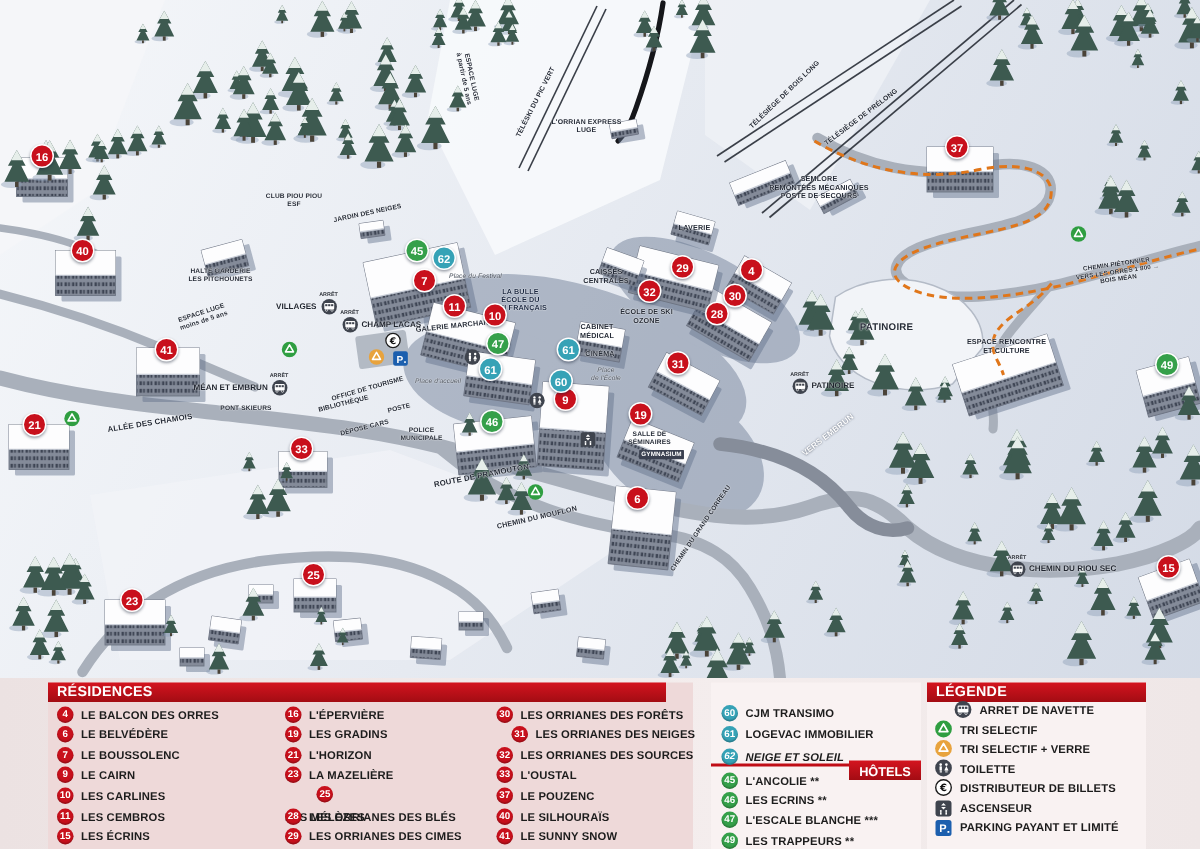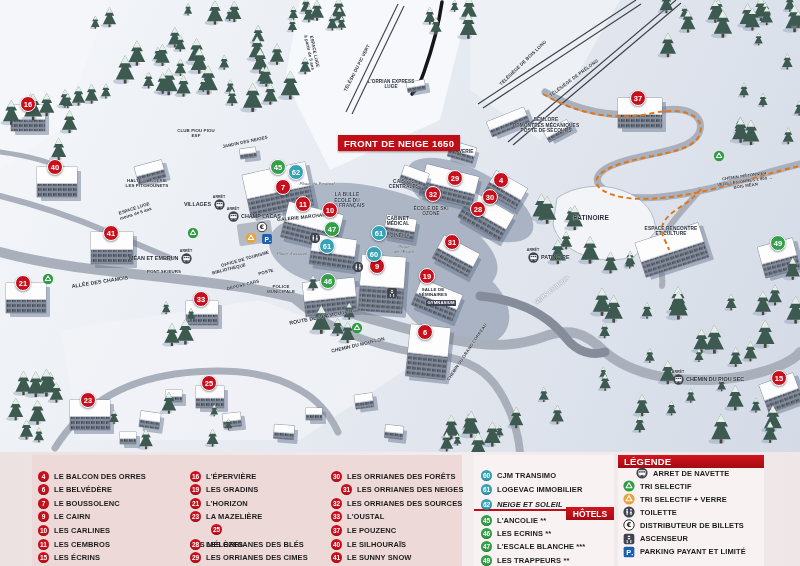--- a/index.html
+++ b/index.html
@@ -506,21 +506,20 @@
         <use href="#tree" transform="translate(478.2,447.6) scale(1.40)"></use>
       </g>
 
     <g fill="none" stroke="#e0761a" stroke-width="2" stroke-dasharray="5 3.5">
       <path d="M543,94 C573,112 613,122 653,113 C688,106 707,118 699,136 C690,154 648,154 617,165 C594,173 589,185 608,193 C630,203 671,199 709,190 C745,181 776,171 800,166"></path>
       <path d="M701,189 C688,206 669,210 663,224 C659,234 666,240 669,250"></path>
     </g>
   </svg>
 
   <div id="overlay">
-    <div class="banner" style="background: rgb(192, 13, 22);">FRONT DE NEIGE 1650</div>
   <div class="marker" style="left: 28px; top: 104px; background: rgb(200, 16, 28);">16</div>
       <div class="marker" style="left: 55px; top: 167px; background: rgb(200, 16, 28);">40</div>
       <div class="marker" style="left: 111px; top: 233px; background: rgb(200, 16, 28);">41</div>
       <div class="marker" style="left: 23px; top: 283px; background: rgb(200, 16, 28);">21</div>
       <div class="marker" style="left: 201px; top: 299px; background: rgb(200, 16, 28);">33</div>
       <div class="marker" style="left: 88px; top: 400px; background: rgb(200, 16, 28);">23</div>
       <div class="marker" style="left: 209px; top: 383px; background: rgb(200, 16, 28);">25</div>
       <div class="marker" style="left: 283px; top: 187px; background: rgb(200, 16, 28);">7</div>
       <div class="marker" style="left: 303px; top: 204px; background: rgb(200, 16, 28);">11</div>
       <div class="marker" style="left: 330px; top: 210px; background: rgb(200, 16, 28);">10</div>
@@ -750,20 +749,21 @@
           <circle cx="6.3" cy="11.6" r="1" fill="#fff"></circle>
           <rect x="5.5" y="12.7" width="1.6" height="2.4" fill="#fff"></rect>
           <circle cx="11.7" cy="11.6" r="1" fill="#fff"></circle>
           <rect x="10.9" y="12.7" width="1.6" height="2.4" fill="#fff"></rect>
         </svg>
       </div>
     </div>
 
   <div id="legendstrip">
     <div id="p-res" class="panel">
+      <div class="lhead">RÉSIDENCES</div>
     <div class="lrow" style="left: 6px; top: 15px;">
           <span class="lmark" style="background: rgb(200, 16, 28);">4</span>
           <span class="lname">LE BALCON DES ORRES</span>
         </div>
         <div class="lrow" style="left: 6px; top: 28.6px;">
           <span class="lmark" style="background: rgb(200, 16, 28);">6</span>
           <span class="lname">LE BELVÉDÈRE</span>
         </div>
         <div class="lrow" style="left: 6px; top: 42.2px;">
           <span class="lmark" style="background: rgb(200, 16, 28);">7</span>

